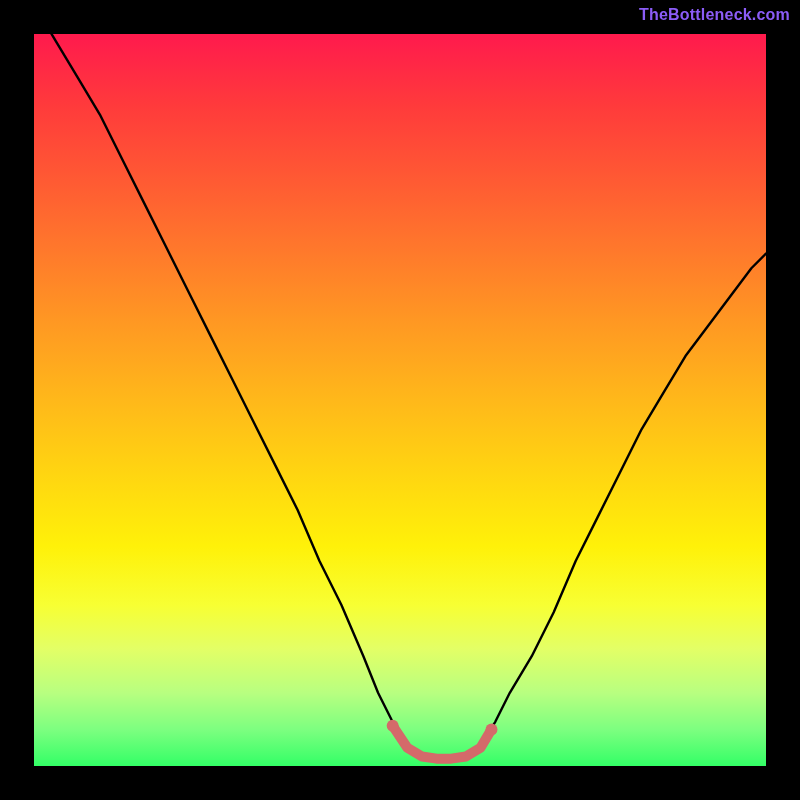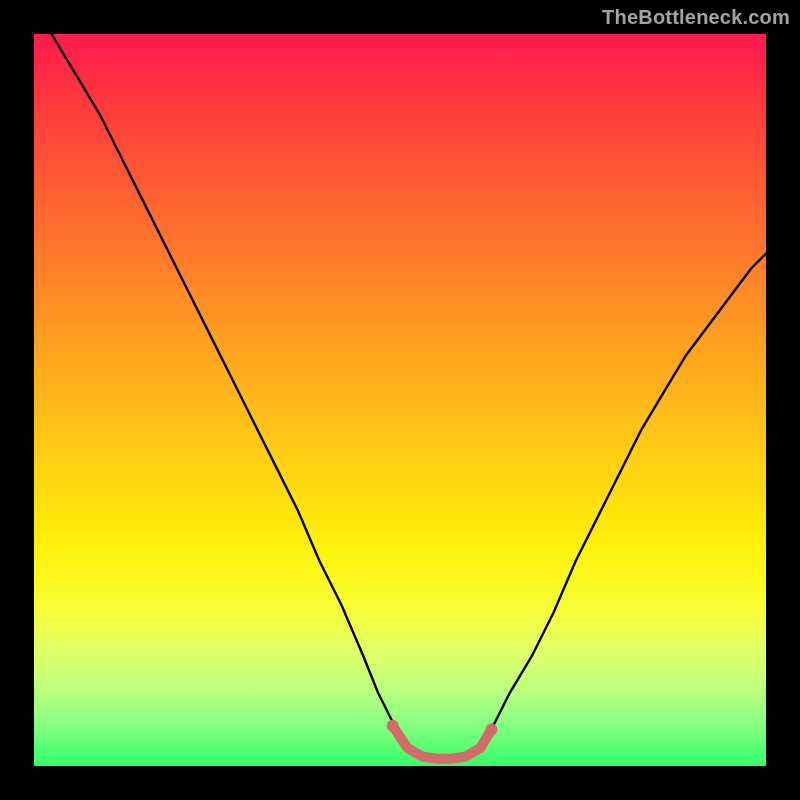--- a/index.html
+++ b/index.html
@@ -47,23 +47,23 @@
     left: 0;
     top: 0;
     width: 732px;
     height: 732px;
     overflow: visible;
   }
   .watermark {
     position: absolute;
     top: 6px;
     right: 10px;
-    font-size: 20px;
+    font-size: 16px;
     font-weight: 600;
-    color: #a3a3a3;
+    color: #8b5cf6;
     letter-spacing: 0.2px;
     user-select: none;
   }
 </style>
 </head>
 <body>
 
 <div class="frame">
 
   <div class="plot">

